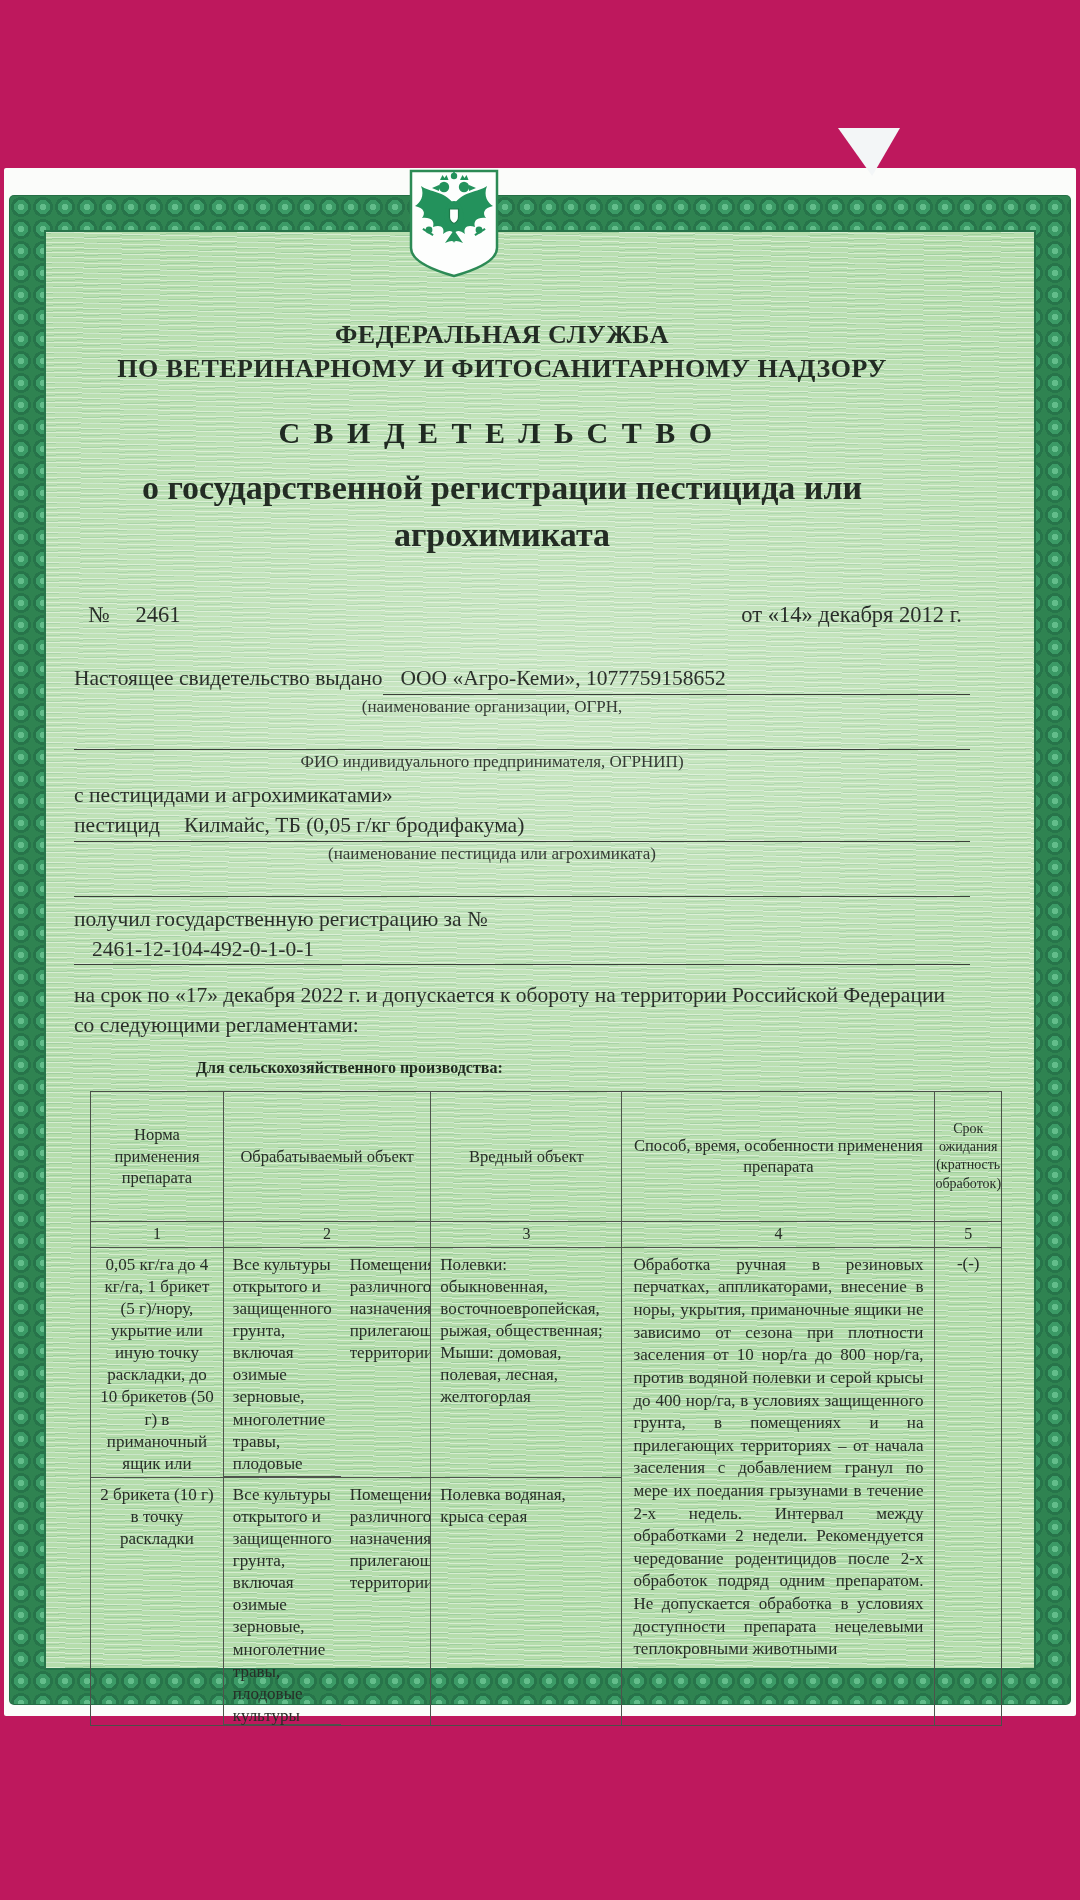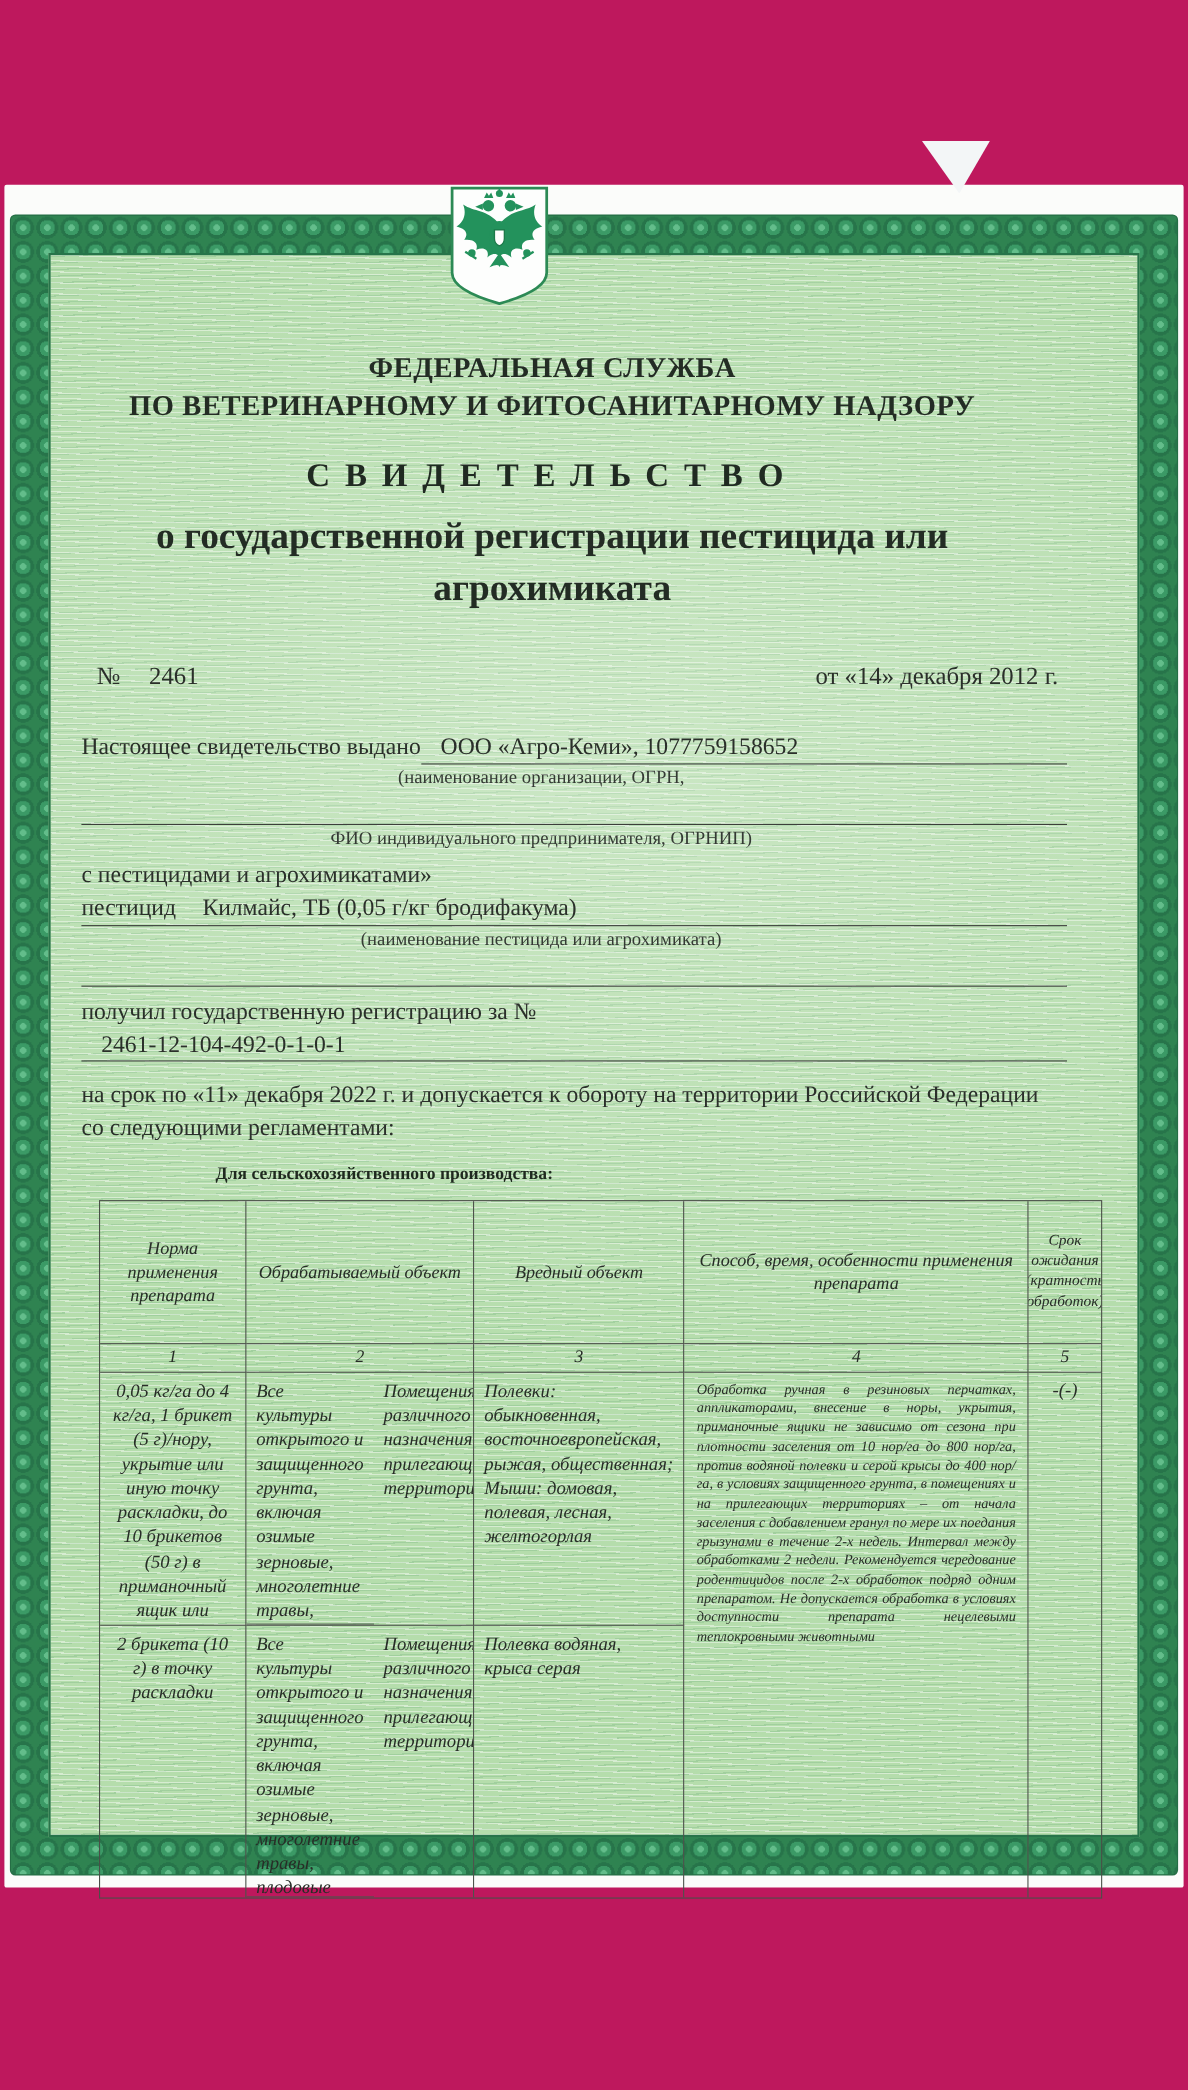--- a/index.html
+++ b/index.html
@@ -35,33 +35,33 @@
   .law{margin-top:8px;}
   .uline-row{display:flex;border-bottom:1.4px solid #3b3f3a;}
   .uline-row .val{padding-left:24px;}
   .reg-row{display:flex;margin-top:8px;flex-direction:column;}
   .term{margin-top:16px;}
   .section-title{font-weight:bold;font-size:16px;margin:16px 0 0 122px;color:#1f291f;}
   
   .rtable{display:grid;margin:12px 0 0 16px;width:912px;box-sizing:border-box;
           grid-template-columns:14.6% 22.8% 21.0% 34.4% 7.2%;
           grid-template-rows:130px 26px 230px 247px;
-          border:1.5px solid #4a4f48;font-size:17px;line-height:1.3;color:#272d27;font-style:italic;}
+          border:1.5px solid #4a4f48;font-size:17px;line-height:1.3;color:#272d27;}
   .cell{border-right:1px solid #4e534c;border-bottom:1px solid #4e534c;box-sizing:border-box;overflow:hidden;}
   .cell:nth-child(5n){border-right:none;}
   .th{display:flex;align-items:center;justify-content:center;text-align:center;font-size:16.5px;padding:4px 6px;}
   .th.small{font-size:14px;}
   .tn{display:flex;align-items:center;justify-content:center;font-size:16px;}
   .td{padding:6px 9px;}
   .td.center{text-align:center;}
   .subs{display:flex;flex-direction:row;padding:0;}
   .sub{padding:6px 9px;}
   .sub.a{flex:1;border-bottom:1px solid #4e534c;}
   .span2{grid-row:span 2;}
-  .just{text-align:justify;font-size:13px;line-height:1.33;padding:6px 11px;}
+  .just{text-align:justify;font-size:17px;line-height:1.33;padding:6px 11px;}
   .waiting{padding-top:5px;text-align:center;}
   .norow{border-bottom:none;}
   
   .emblem{position:absolute;left:408px;top:168px;width:92px;height:112px;z-index:5;}
 </style>
 </head>
 <body>
 
 <div class="page">
   <div class="paper"></div>
@@ -106,21 +106,21 @@
         <div class="hint">(наименование пестицида или агрохимиката)</div>
 
         <div class="rule"></div>
 
         <div class="reg-row">
           <span class="lead">получил государственную регистрацию за №</span>
           <span class="fill-uline">2461-12-104-492-0-1-0-1</span>
         </div>
 
         <div class="term">
-          <div>на срок по «11» декабря 2022 г. и допускается к обороту на территории Российской Федерации</div>
+          <div>на срок по «17» декабря 2022 г. и допускается к обороту на территории Российской Федерации</div>
           <div>со следующими регламентами:</div>
         </div>
 
         <div class="section-title">Для сельскохозяйственного производства:</div>
 
         <div class="rtable">
           <div class="cell th">Норма применения препарата</div>
           <div class="cell th">Обрабатываемый объект</div>
           <div class="cell th">Вредный объект</div>
           <div class="cell th">Способ, время, особенности применения препарата</div>

